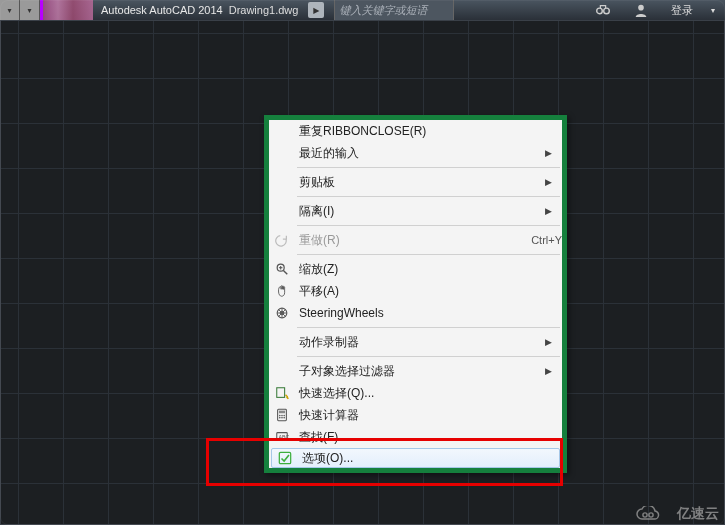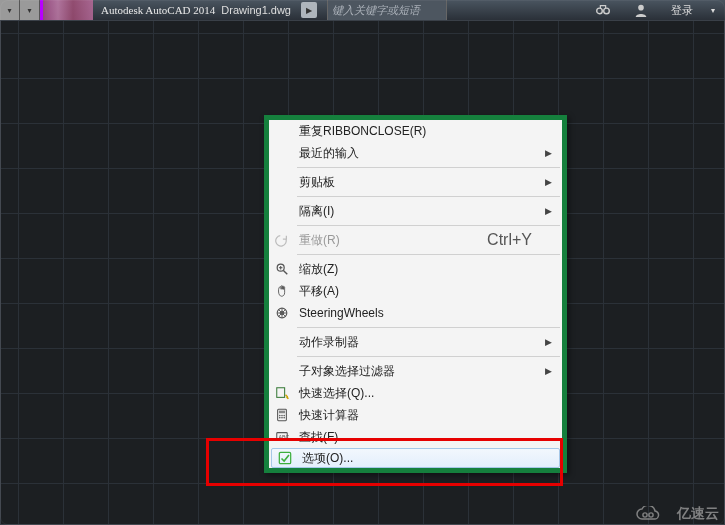--- a/index.html
+++ b/index.html
@@ -36,21 +36,21 @@
       width: 3px;
       height: 100%;
       background: #b800ff;
     }
     .title-swatch {
       width: 50px;
       height: 100%;
       background: linear-gradient(to right, #a24b85, #c17aa8 30%, #9e4b73 60%, #b86a9a);
       opacity: 0.85;
     }
-    .title-text { margin-left: 8px; font-family: Liberation Serif, serif; }
+    .title-text { margin-left: 8px; }
     .title-file { margin-left: 6px; color: #dedede; }
     .title-arrow-btn {
       width: 16px; height: 16px; margin-left: 10px;
       background: #aeb5bc;
       border-radius: 2px;
       display: flex; align-items: center; justify-content: center;
       font-size: 8px; color: #333;
     }
     .search-box {
       margin-left: 10px;
@@ -113,23 +113,22 @@
     .cm-row.disabled { color: #999; }
     .cm-icon-col {
       width: 26px;
       display: flex;
       align-items: center;
       justify-content: center;
       height: 100%;
     }
     .cm-label { flex: 1; padding-left: 4px; }
     .cm-shortcut {
-      padding-right: 30px;
       color: #555;
-      font-size: 16px;
+      font-size: 11px;
     }
     .cm-sub {
       position: absolute;
       right: 10px;
       font-size: 9px;
       color: #444;
     }
     .cm-sep {
       height: 1px;
       background: #d0d0d0;

